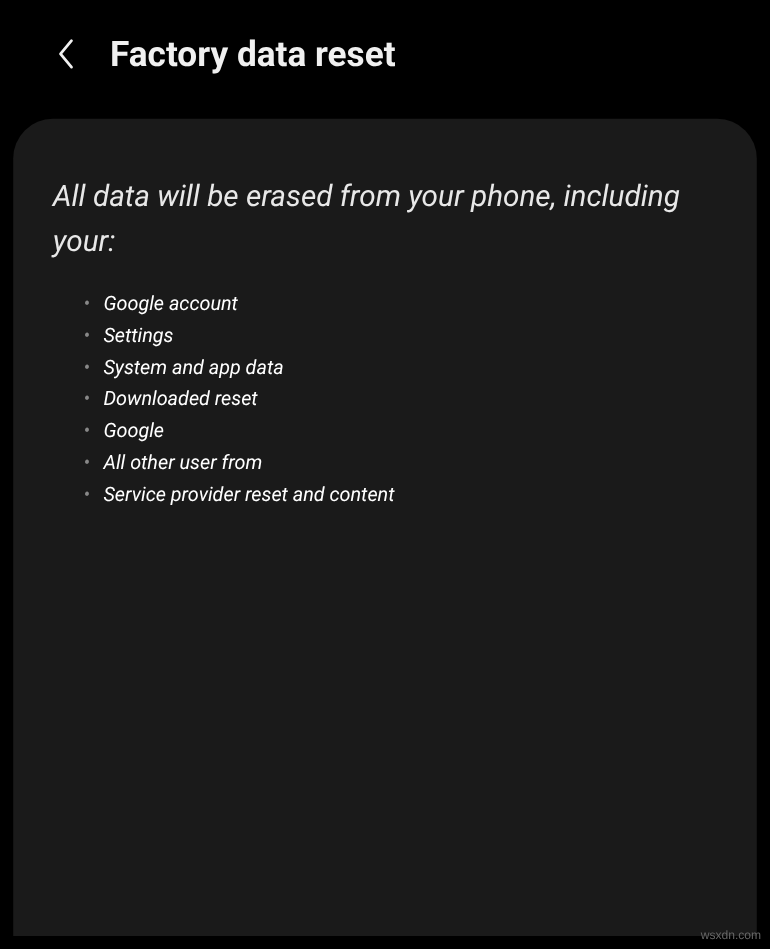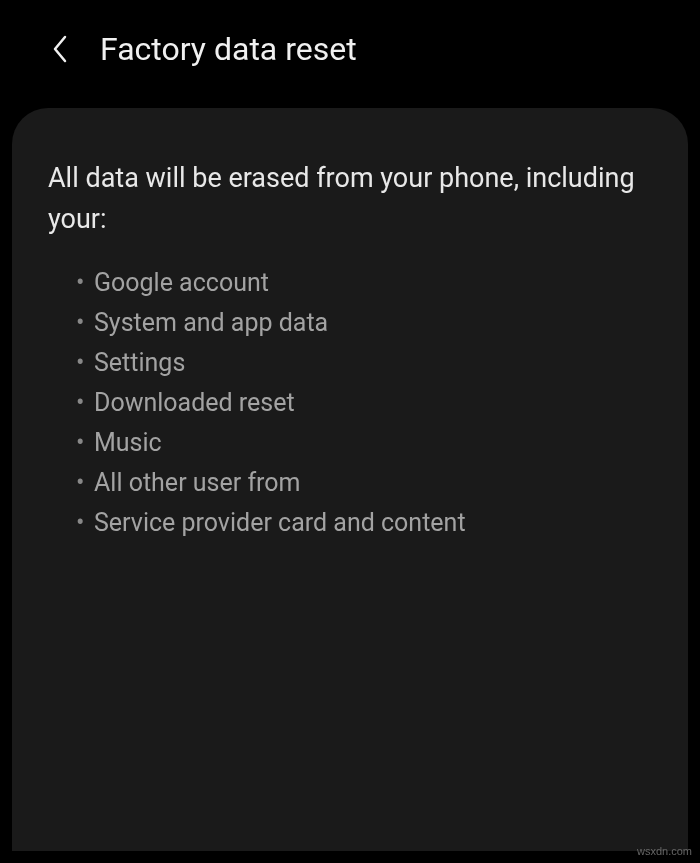--- a/index.html
+++ b/index.html
@@ -29,42 +29,43 @@
       justify-content: center;
       cursor: pointer;
     }
     .back-icon svg {
       width: 18px;
       height: 30px;
     }
     .title {
       color: #f0f0f0;
       font-size: 32px;
-      font-weight: 400;
+      font-weight: 700;
     }
     .content-card {
       background: #1a1a1a;
       margin: 0 12px;
       border-radius: 36px 36px 0 0;
       padding: 50px 36px 40px 36px;
       height: calc(100% - 120px);
+      font-style: italic;
     }
     .intro-text {
       color: #e8e8e8;
       font-size: 27px;
       line-height: 1.5;
       margin-bottom: 24px;
     }
     .bullet-list {
       list-style: none;
       padding-left: 28px;
     }
     .bullet-item {
-      color: #a3a3a3;
-      font-size: 25px;
+      color: #ffffff;
+      font-size: 18px;
       line-height: 1.6;
       position: relative;
       padding-left: 18px;
     }
     .bullet-item::before {
       content: "•";
       position: absolute;
       left: 0;
       color: #888888;
     }
@@ -87,22 +88,22 @@
       <polyline points="14,3 4,15 14,27"></polyline>
     </svg>
   </div>
   <div class="title">Factory data reset</div>
 </div>
 
 <div class="content-card">
   <div class="intro-text">All data will be erased from your phone, including your:</div>
   <ul class="bullet-list">
     <li class="bullet-item">Google account</li>
+    <li class="bullet-item">Settings</li>
     <li class="bullet-item">System and app data</li>
-    <li class="bullet-item">Settings</li>
     <li class="bullet-item">Downloaded reset</li>
-    <li class="bullet-item">Music</li>
+    <li class="bullet-item">Google</li>
     <li class="bullet-item">All other user from</li>
-    <li class="bullet-item">Service provider card and content</li>
+    <li class="bullet-item">Service provider reset and content</li>
   </ul>
 </div>
 
 <div class="watermark">wsxdn.com</div>
 
 </body></html>

